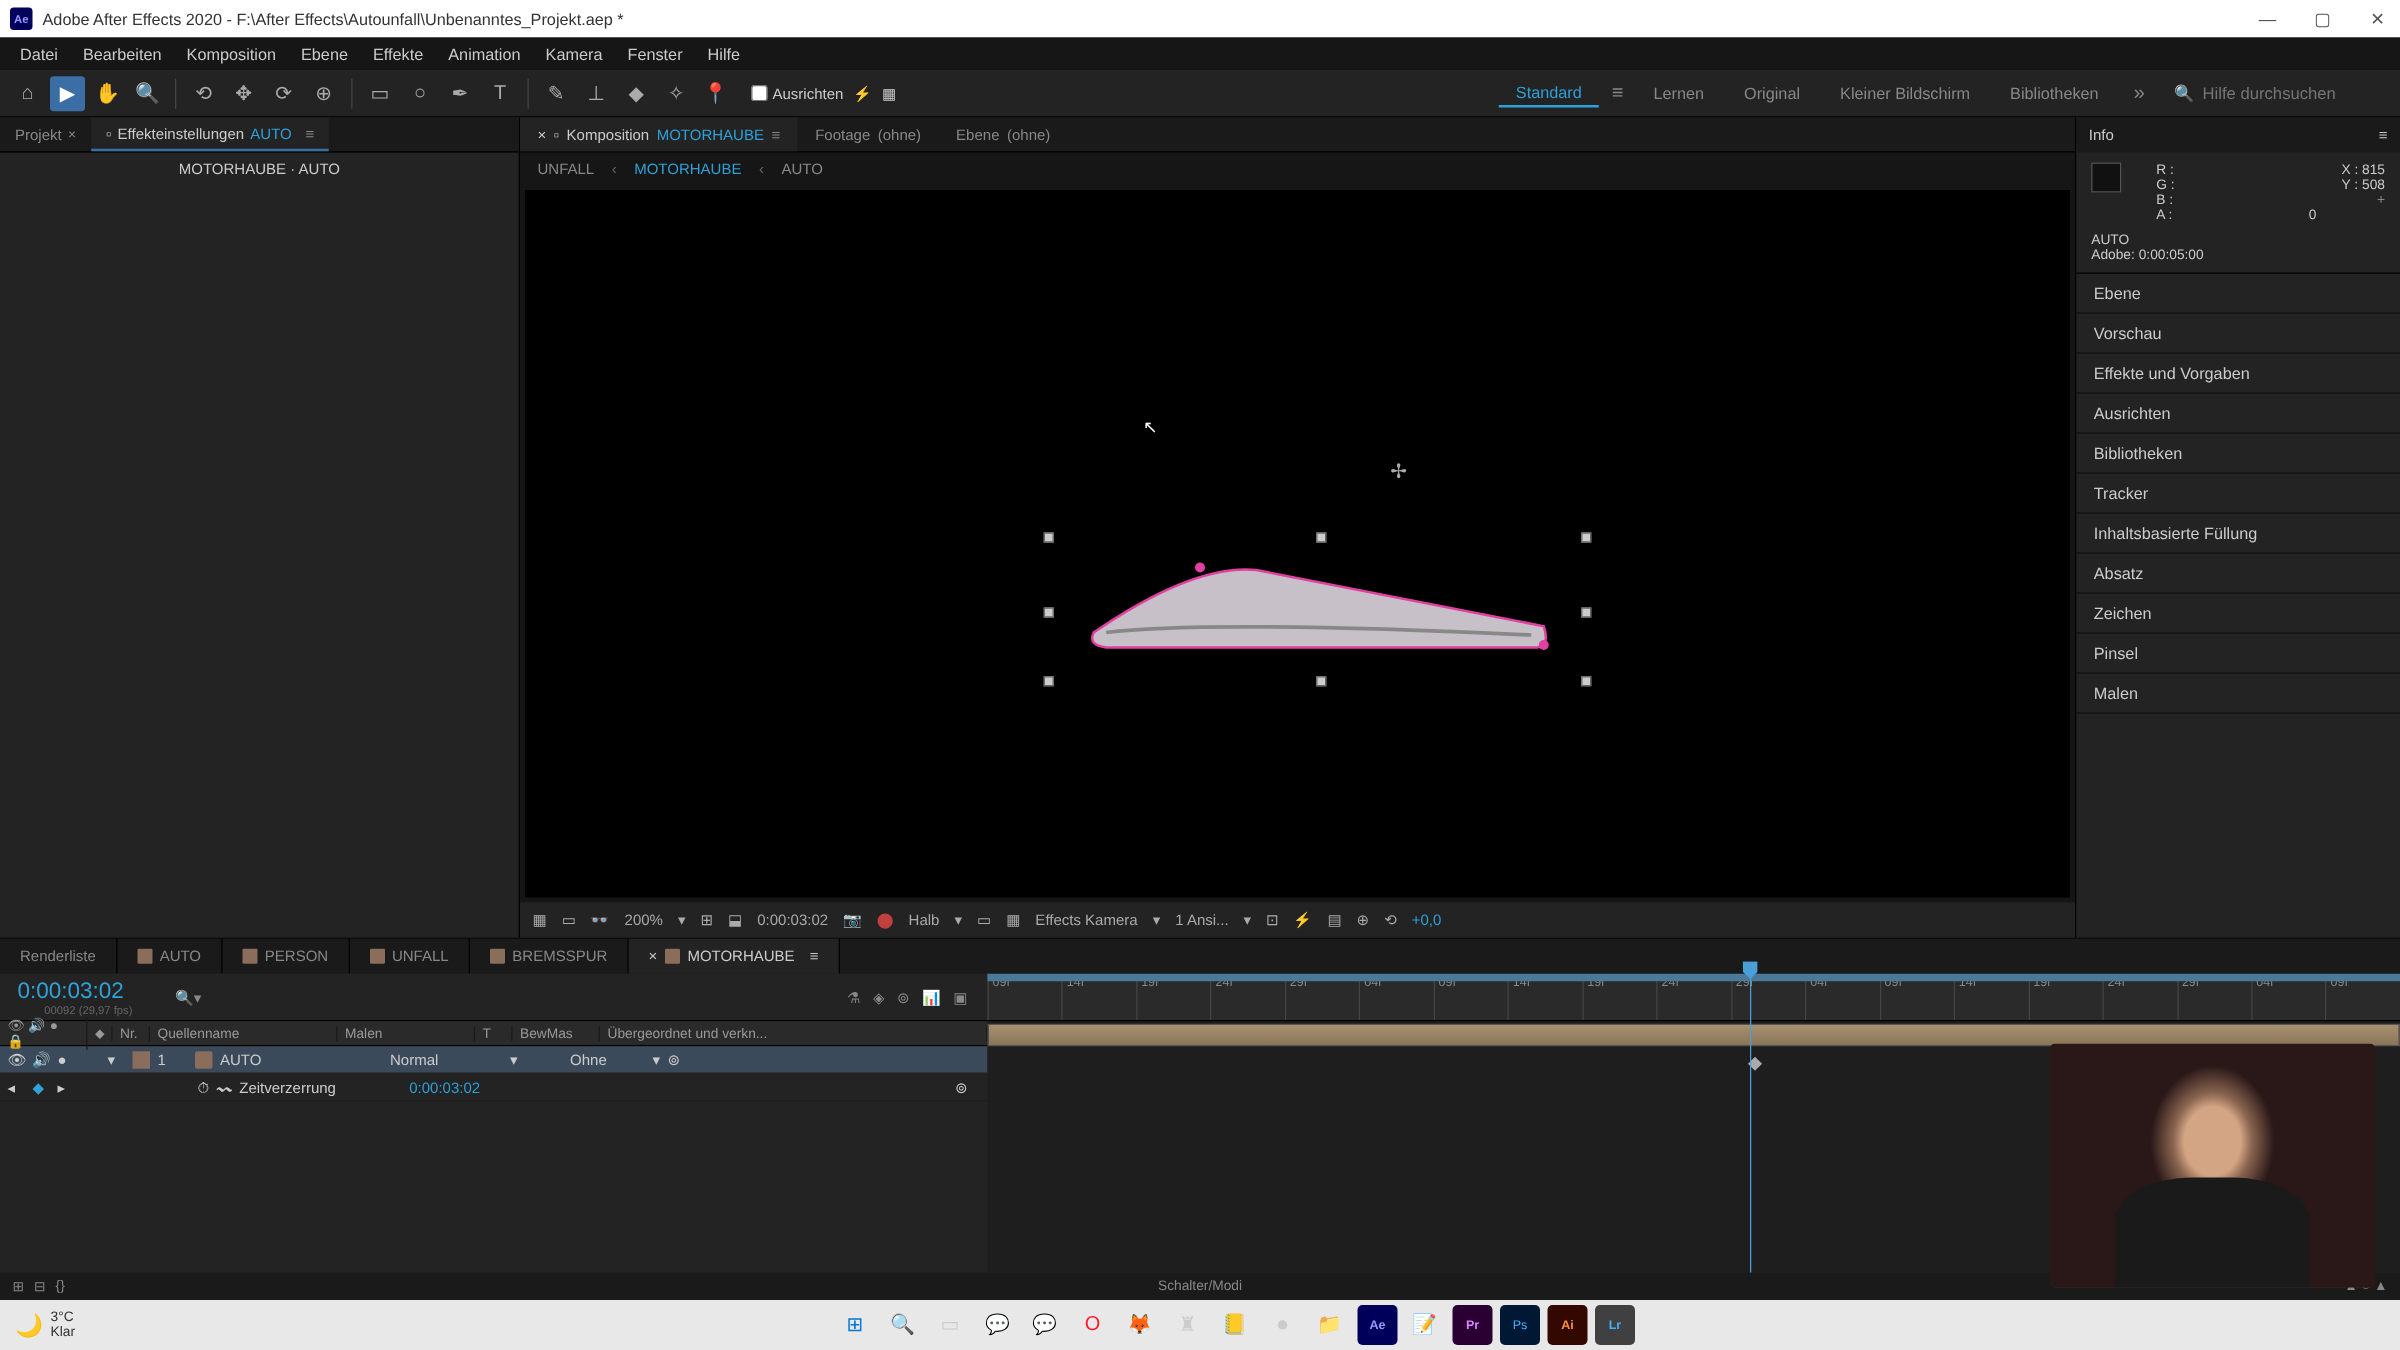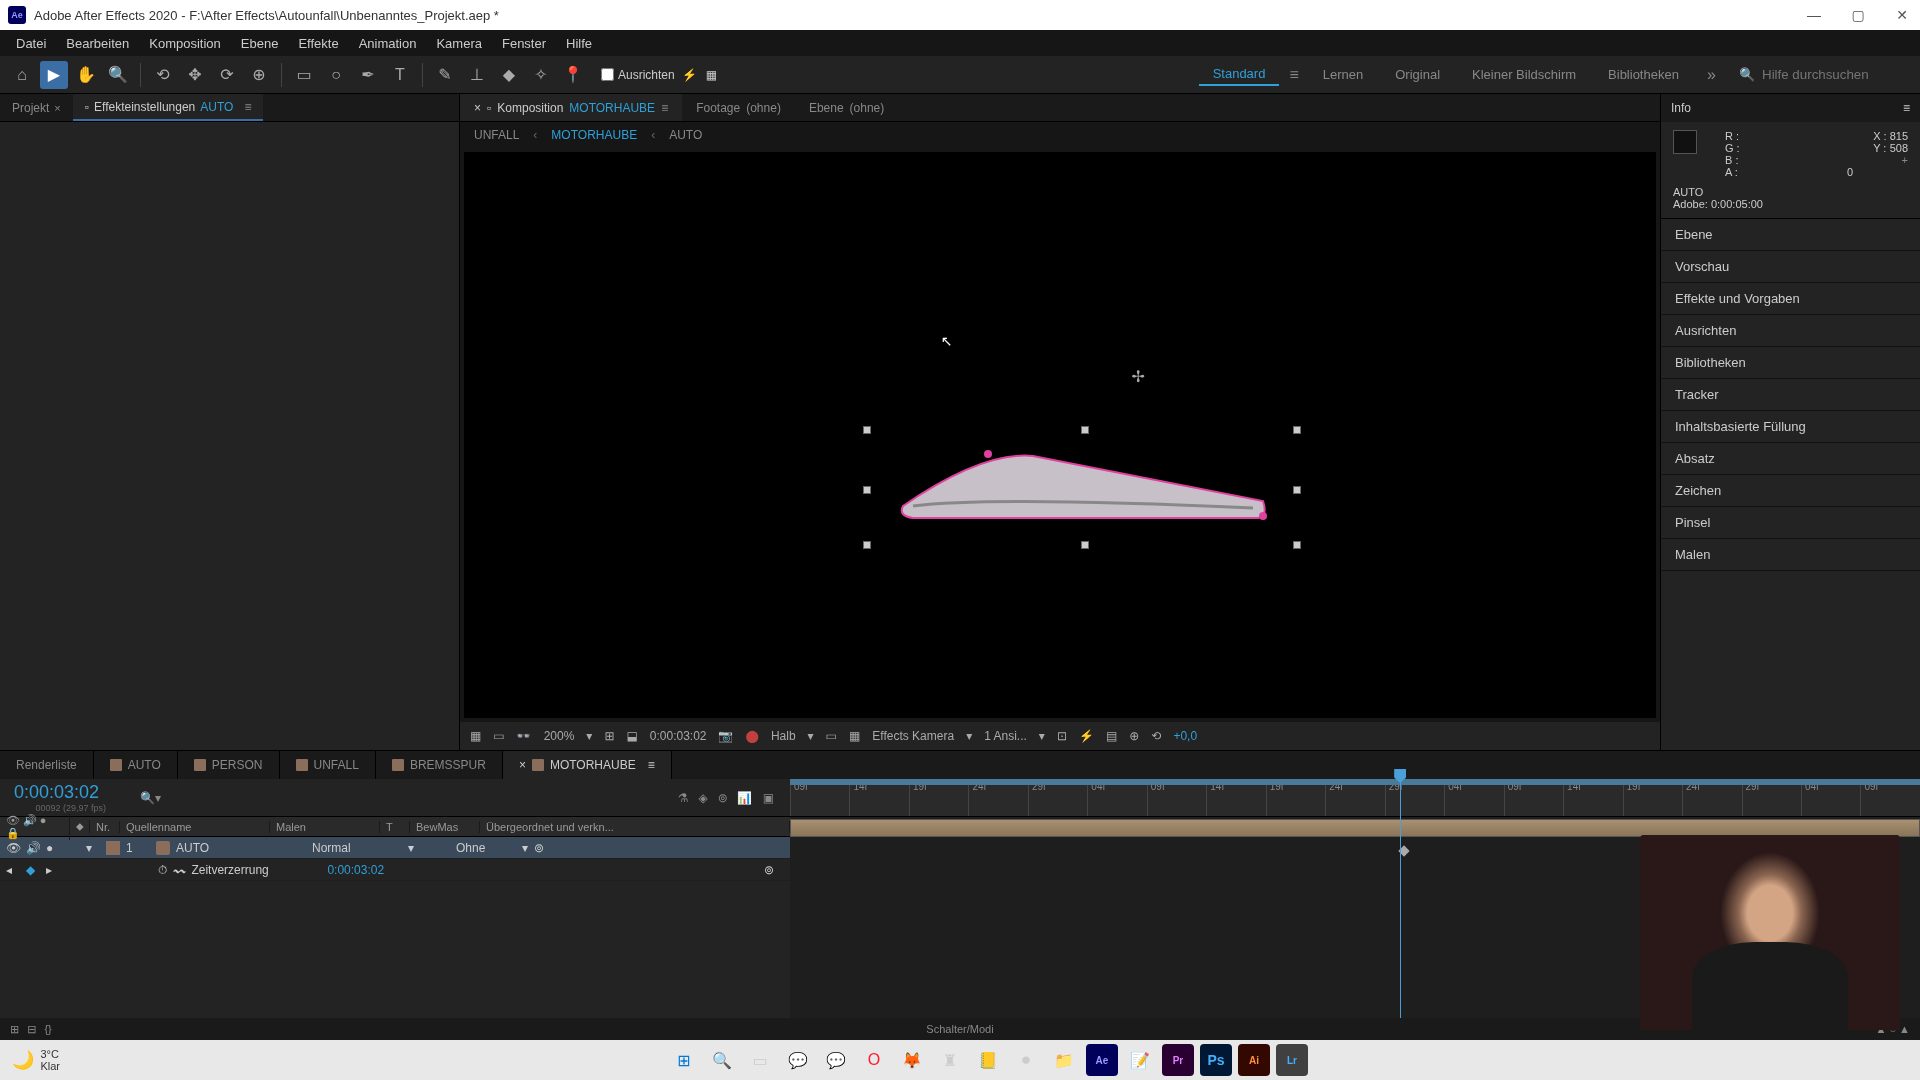--- a/index.html
+++ b/index.html
@@ -22,21 +22,21 @@
 .tool-divider { width: 1px; height: 24px; background: #444; margin: 0 4px; }
 .toolbar .spacer { flex: 1; }
 .workspace-tab { padding: 3px 14px; font-size: 13px; cursor: pointer; color: #888; }
 .workspace-tab.active { color: #2fa0d8; border-bottom: 2px solid #2fa0d8; }
 .search-box { display: flex; align-items: center; gap: 6px; color: #888; padding: 0 10px; font-size: 13px; }
 .ausrichten-check { display: flex; align-items: center; gap: 4px; font-size: 12px; margin-left: 10px; }
 .ausrichten-check input { accent-color: #555; }
 
 
 .main-area { display: flex; height: calc(100% - 30px - 26px - 38px - 290px - 40px); }
-.left-panel { width: 460px; background: #232323; border-right: 1px solid #000; text-align: center; }
+.left-panel { width: 416px; background: #232323; border-right: 1px solid #000; text-align: center; }
 .panel-tabs { display: flex; align-items: center; height: 28px; font-size: 12px; background: #1a1a1a; border-bottom: 1px solid #000; }
 .panel-tab { padding: 0 12px; height: 100%; display: flex; align-items: center; cursor: pointer; color: #888; gap: 5px; }
 .panel-tab.active { background: #232323; color: #ccc; border-bottom: 2px solid #3a6ea5; }
 .panel-tab .close-x { color: #888; font-size: 11px; }
 .panel-tab .link-text { color: #2fa0d8; }
 .panel-body { padding: 6px 10px; font-size: 12px; }
 
 .center-panel { flex: 1; background: #161616; display: flex; flex-direction: column; }
 .comp-tabs { height: 28px; background: #1a1a1a; display: flex; align-items: center; font-size: 12px; border-bottom: 1px solid #000; }
 .comp-tab { padding: 0 14px; height: 100%; display: flex; align-items: center; gap: 6px; color: #888; cursor: pointer; }
@@ -92,21 +92,21 @@
 .tl-footer .center-label { position: absolute; left: 50%; transform: translateX(-50%); }
 
 
 .taskbar { position: absolute; bottom: 0; left: 0; right: 0; height: 40px; background: #e8e8e8; display: flex; align-items: center; padding: 0 12px; gap: 8px; }
 .weather { display: flex; align-items: center; gap: 6px; font-size: 11px; color: #333; }
 .weather-icon { font-size: 18px; }
 .task-center { margin: 0 auto; display: flex; gap: 6px; }
 .task-icon { width: 32px; height: 32px; border-radius: 4px; display: flex; align-items: center; justify-content: center; font-size: 16px; cursor: pointer; }
 .app-ae { background: #00005b; color: #9999ff; font-size: 10px; font-weight: bold; }
 .app-pr { background: #2a0033; color: #e080ff; font-size: 10px; font-weight: bold; }
-.app-ps { background: #001833; color: #40b0ff; font-size: 14px; font-weight: bold; text-align: center; }
+.app-ps { background: #001833; color: #40b0ff; font-size: 10px; font-weight: normal; text-align: center; }
 .app-ai { background: #330800; color: #ff9040; font-size: 10px; font-weight: bold; }
 .app-lr { background: #404040; color: #40b0ff; font-size: 10px; font-weight: bold; }
 
 .webcam { position: absolute; right: 20px; bottom: 50px; width: 260px; height: 195px; background: #333; border-radius: 4px; overflow: hidden; }
 .webcam-person { width: 100%; height: 100%; background: radial-gradient(ellipse 90px 110px at 50% 40%, #d4a585 25%, #8a6550 35%, #2a1818 55%); position: relative; }
 .webcam-person::after { content:''; position:absolute; bottom:0; left:20%; right:20%; height:45%; background:#1a1a1a; border-radius: 40% 40% 0 0; }
 
 svg.shape-svg { width: 100%; height: 100%; }
 </style>
 </head>
@@ -183,20 +183,23 @@
         <span>Projekt</span>
         <span class="close-x">×</span>
       </div>
       <div class="panel-tab active">
         <span>▫</span>
         <span>Effekteinstellungen</span>
         <span class="link-text">AUTO</span>
         <span style="margin-left:6px;color:#888;">≡</span>
       </div>
     </div>
+    <div class="panel-body">
+      <span>MOTORHAUBE · AUTO</span>
+    </div>
   </div>
 
   <div class="center-panel">
     <div class="comp-tabs">
       <div class="comp-tab active">
         <span class="close-x">×</span>
         <span>▫</span>
         <span>Komposition</span>
         <span style="color:#2fa0d8;">MOTORHAUBE</span>
         <span style="color:#888;">≡</span>

